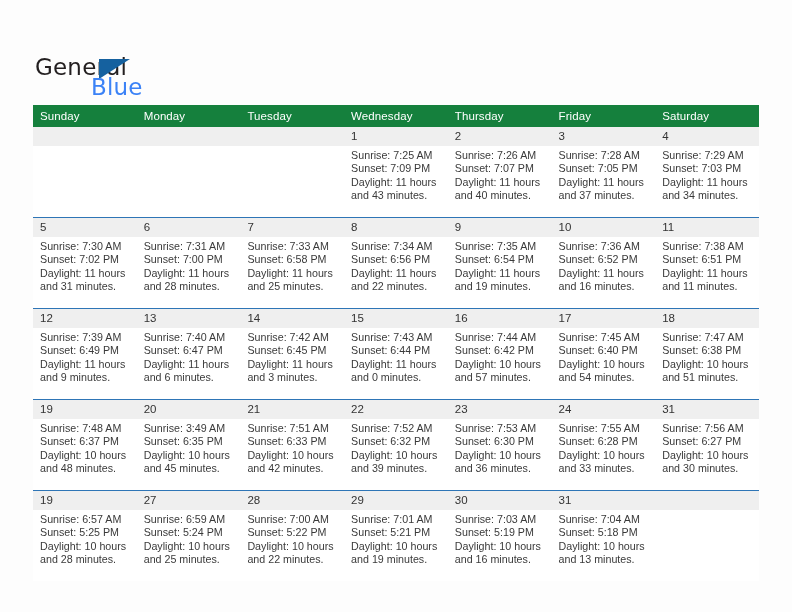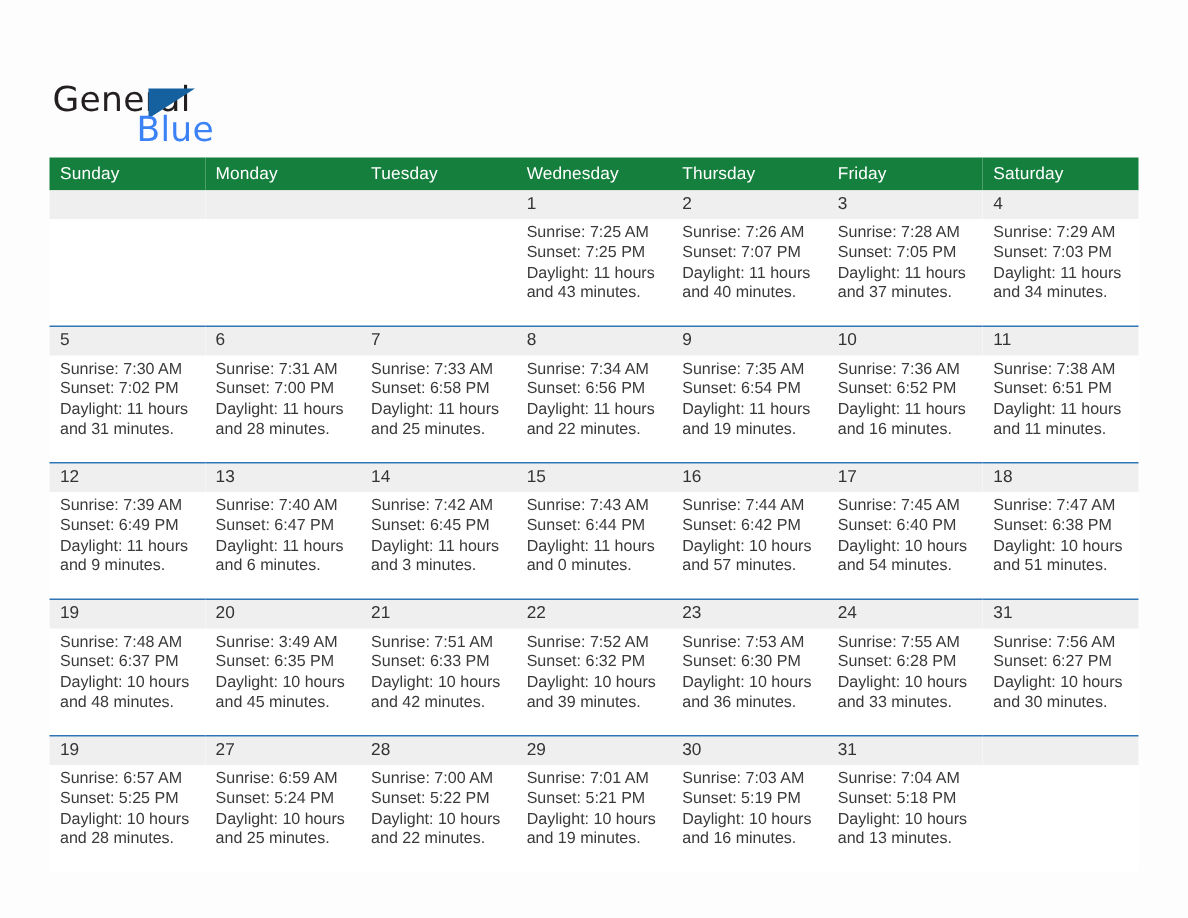--- a/index.html
+++ b/index.html
@@ -198,21 +198,21 @@
                 <div></div>
                 <div></div>
               </div>
             </div>
           </td>
           <td>
             <div class="cell">
               <div class="daynum">1</div>
               <div class="info">
                 <div>Sunrise: 7:25 AM</div>
-                <div>Sunset: 7:25 PM</div>
+                <div>Sunset: 7:09 PM</div>
                 <div>Daylight: 11 hours</div>
                 <div>and 43 minutes.</div>
               </div>
             </div>
           </td>
           <td>
             <div class="cell">
               <div class="daynum">2</div>
               <div class="info">
                 <div>Sunrise: 7:26 AM</div>

